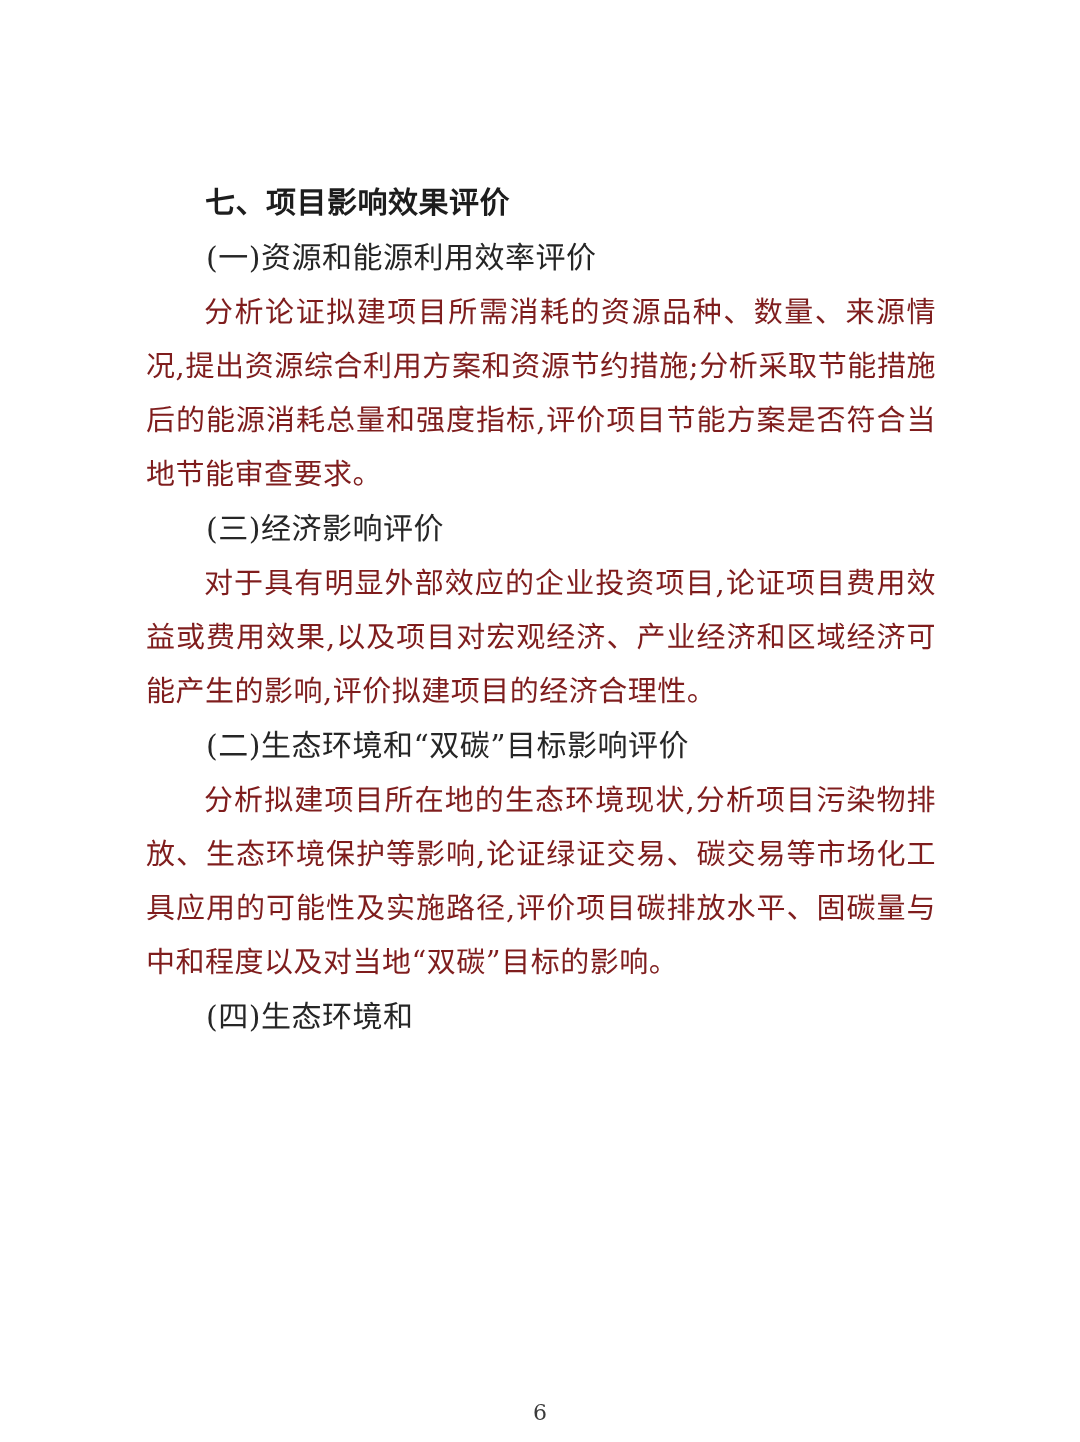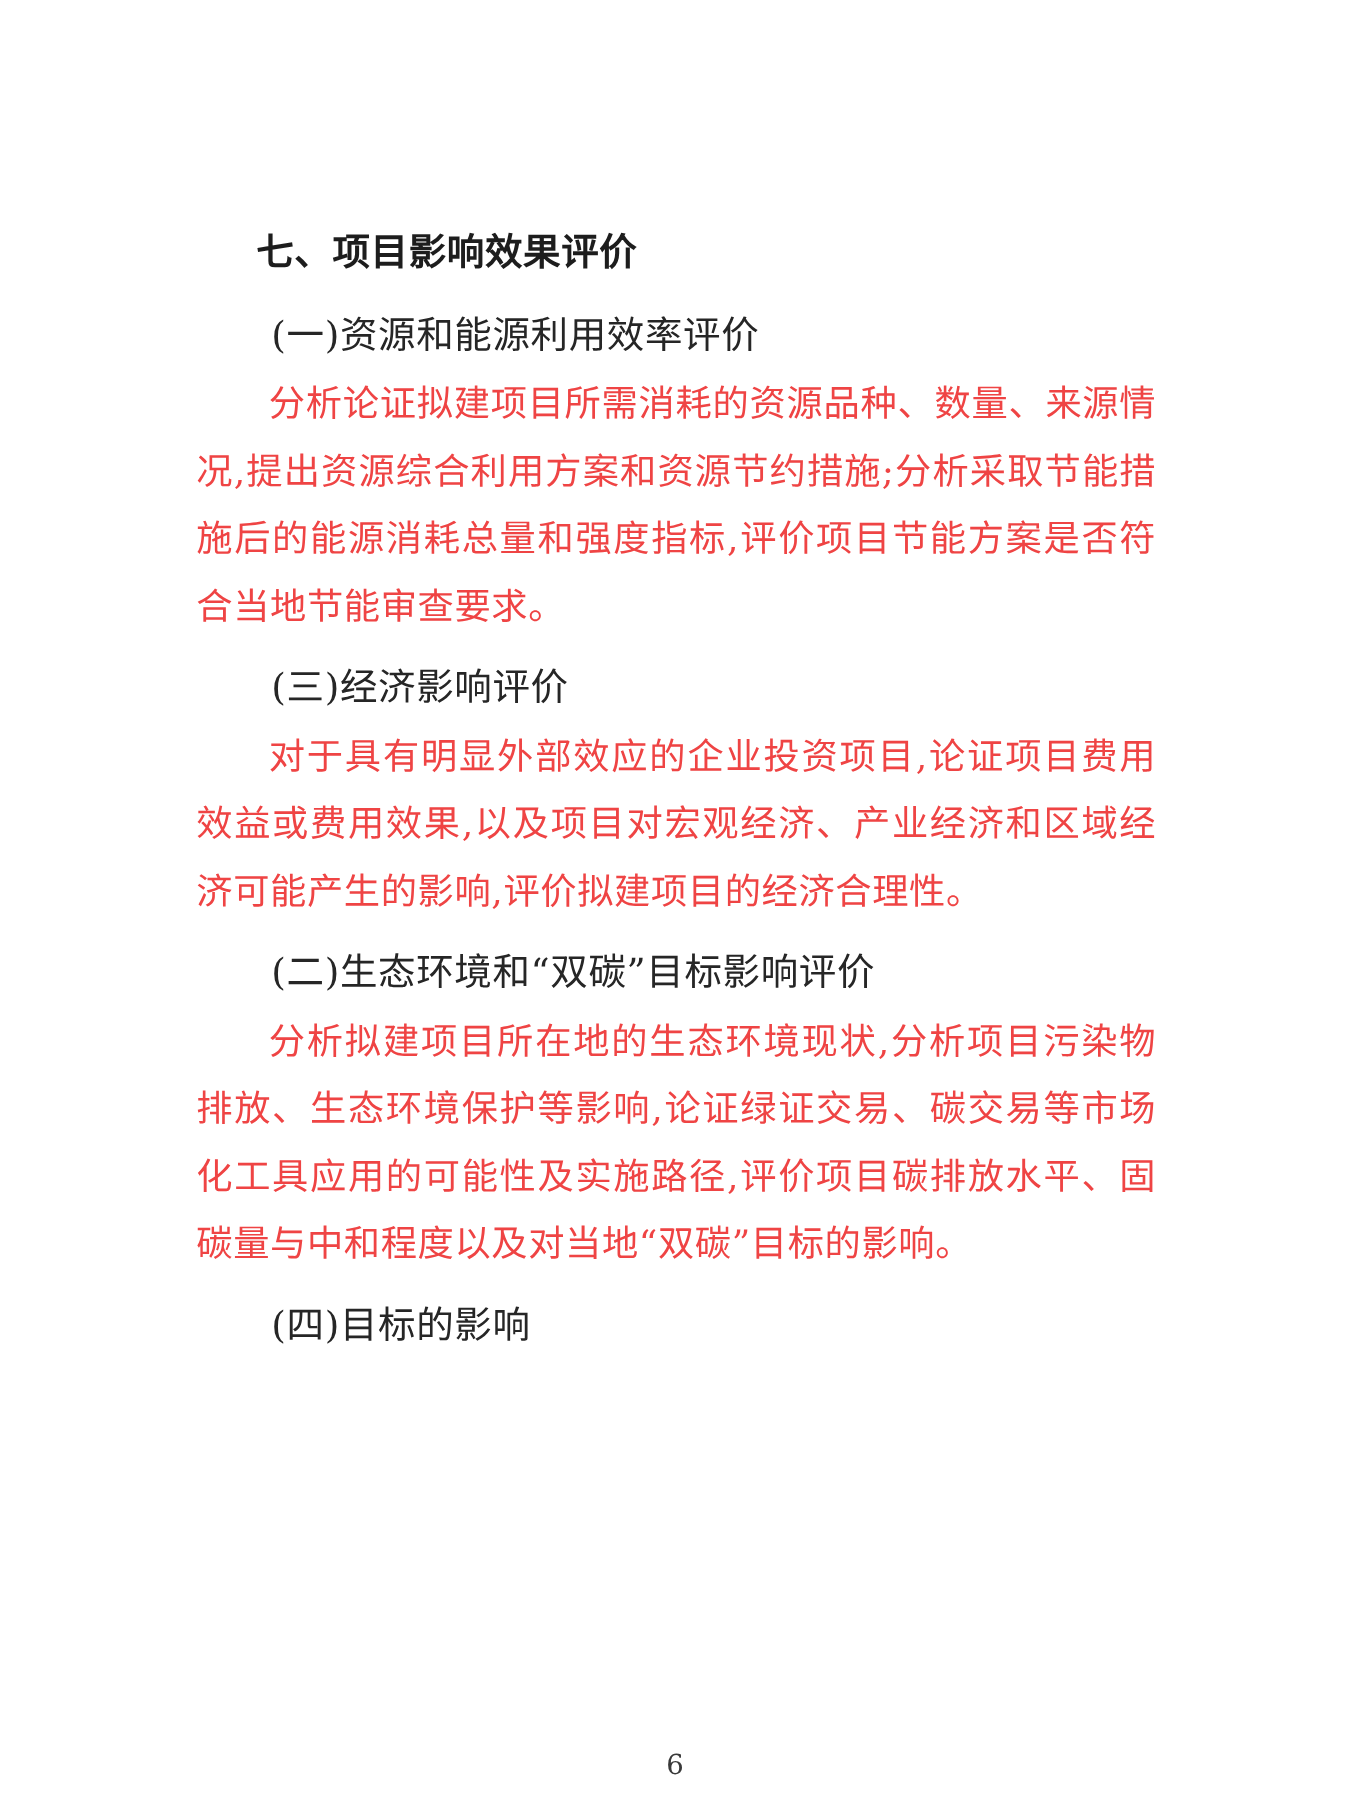--- a/index.html
+++ b/index.html
@@ -27,38 +27,38 @@
   .doc-title {
     margin: 0;
     font-family: "DejaVu Sans", "Liberation Sans", sans-serif;
     font-weight: bold;
     font-size: 30px;
     line-height: 54px;
     color: #1d1d1d;
     text-indent: 2em;
     letter-spacing: 0.5px;
   }
-  .section { margin: 12px; }
+  .section { margin: 1px; }
   .section-heading {
     margin: 0;
     font-weight: normal;
     font-size: 30px;
     line-height: 54px;
     text-indent: 2em;
     color: #262626;
     letter-spacing: 0.5px;
   }
   .para {
     margin: 0;
     font-size: 29px;
     line-height: 54px;
     text-indent: 2em;
     text-align: justify;
     text-justify: inter-character;
-    color: #ef4444;
+    color: #7f1d1d;
     letter-spacing: 0.5px;
   }
   .page-footer {
     position: absolute;
     left: 0;
     top: 1398px;
     width: 1080px;
     text-align: center;
   }
   .page-number {
@@ -85,21 +85,21 @@
       <h2 class="section-heading">(三)经济影响评价</h2>
       <p class="para">对于具有明显外部效应的企业投资项目,论证项目费用效益或费用效果,以及项目对宏观经济、产业经济和区域经济可能产生的影响,评价拟建项目的经济合理性。</p>
     </section>
 
     <section class="section">
       <h2 class="section-heading">(二)生态环境和“双碳”目标影响评价</h2>
       <p class="para">分析拟建项目所在地的生态环境现状,分析项目污染物排放、生态环境保护等影响,论证绿证交易、碳交易等市场化工具应用的可能性及实施路径,评价项目碳排放水平、固碳量与中和程度以及对当地“双碳”目标的影响。</p>
     </section>
 
     <section class="section">
-      <h2 class="section-heading">(四)目标的影响</h2>
+      <h2 class="section-heading">(四)生态环境和</h2>
     </section>
 
   </main>
 
   <footer class="page-footer">
     <span class="page-number">6</span>
   </footer>
 </div>
 
 </body></html>

